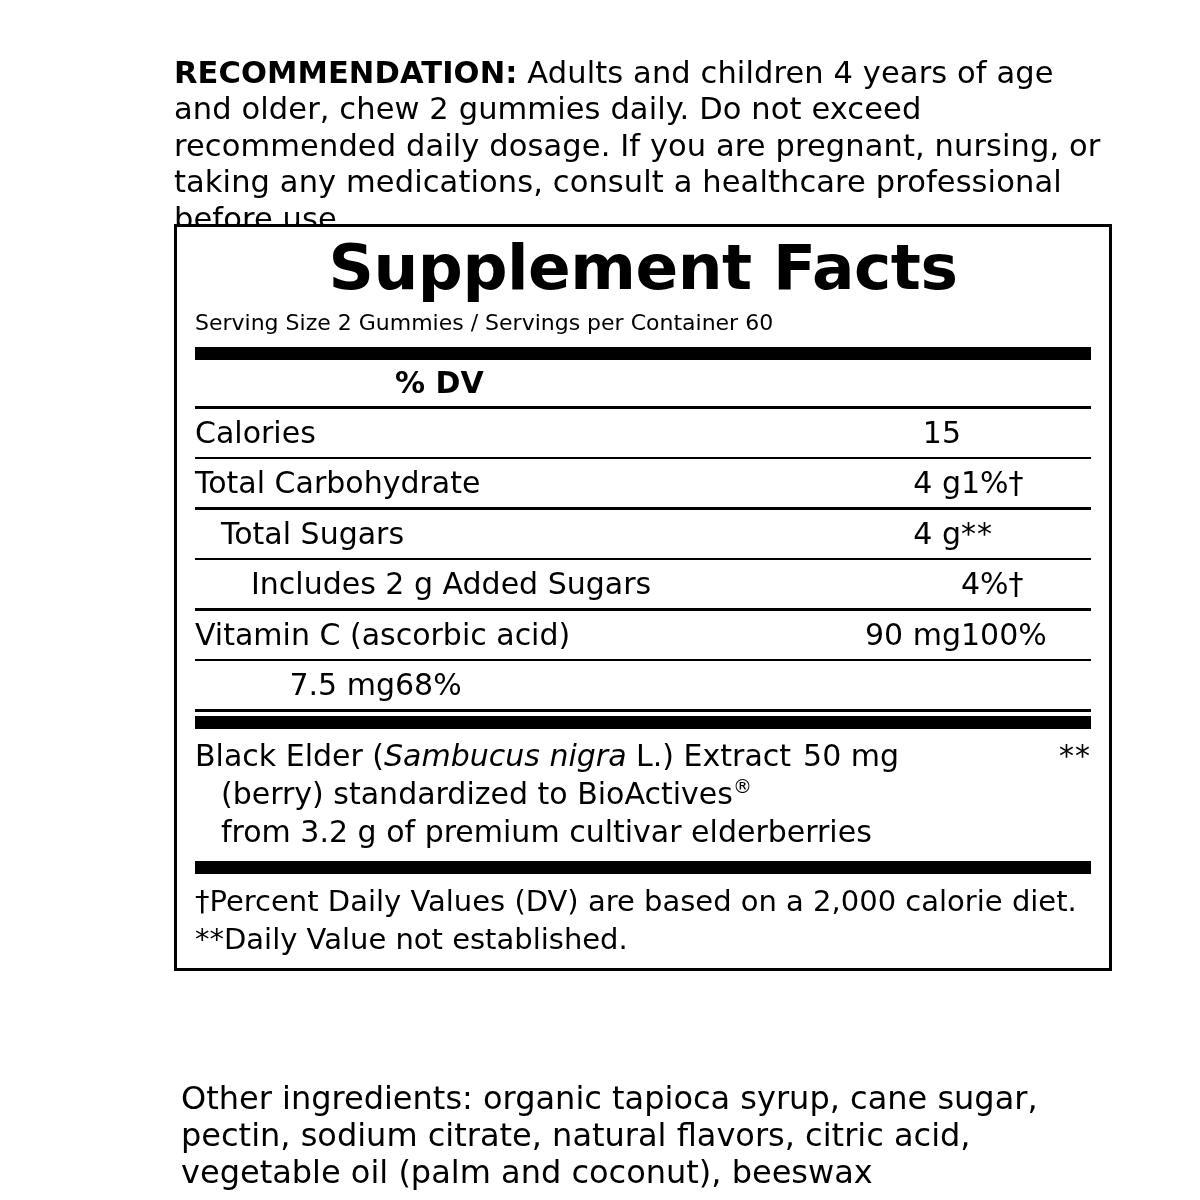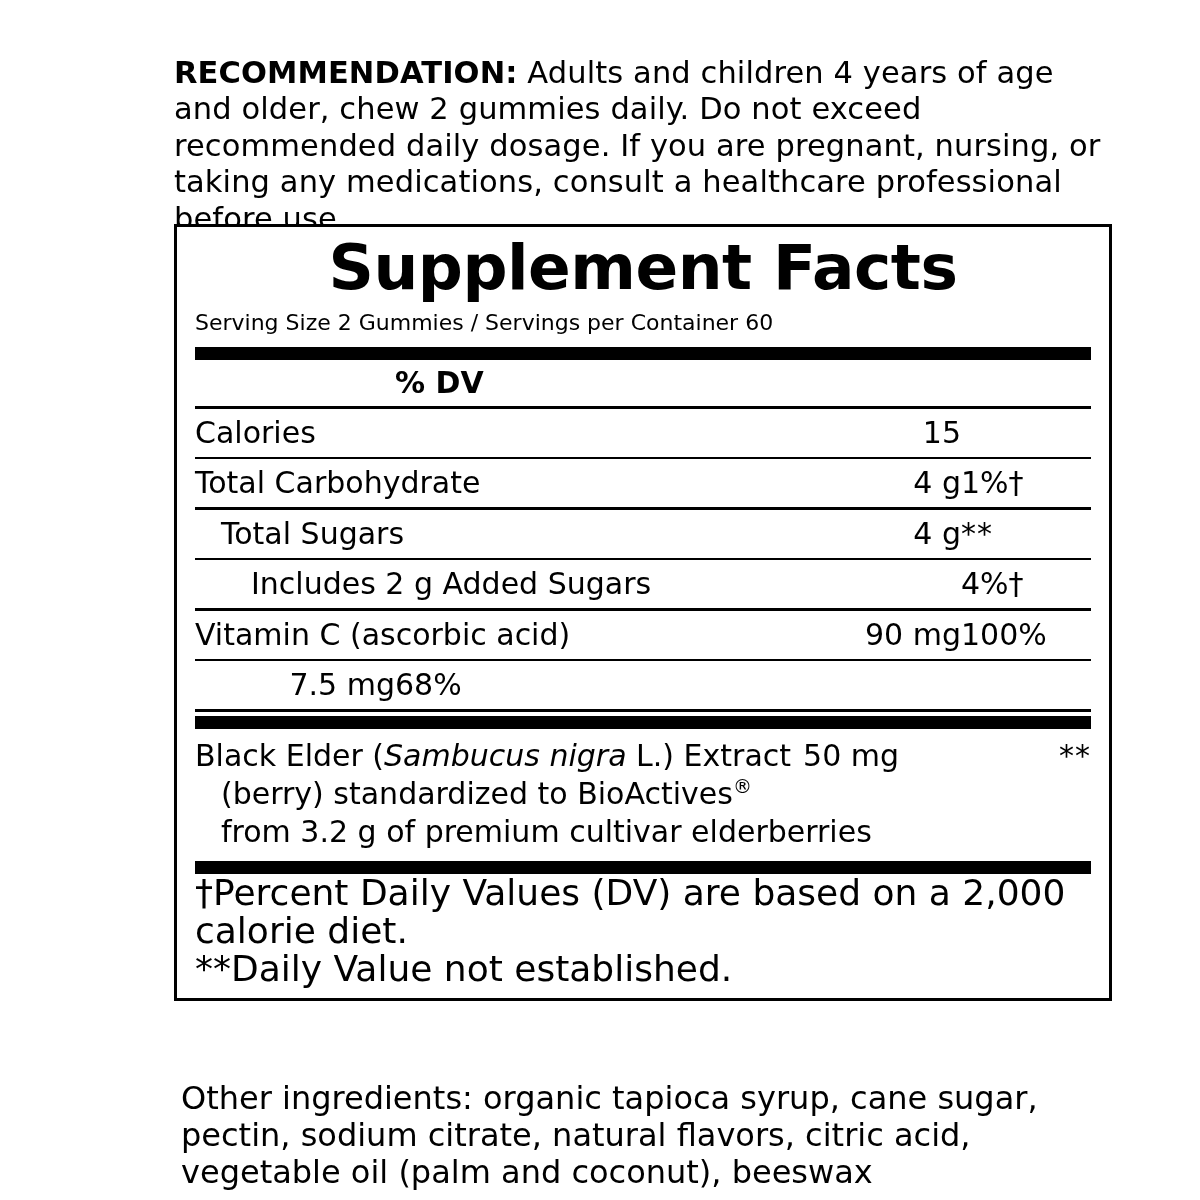--- a/index.html
+++ b/index.html
@@ -128,22 +128,23 @@
     width: 118px;
     text-align: right;
   }
   .botanical .cont {
     padding-left: 26px;
   }
   .reg { font-size: 19px; vertical-align: super; line-height: 0; }
   em.latin { font-style: italic; }
 
   .footnotes {
-    font-size: 36px;
+    font-size: 29px;
     line-height: 38px;
+    padding-top: 8px;
   }
 
   
   .other-ingredients {
     position: absolute;
     left: 137px;
     top: 1048px;
     width: 930px;
     font-size: 32px;
     line-height: 37px;

